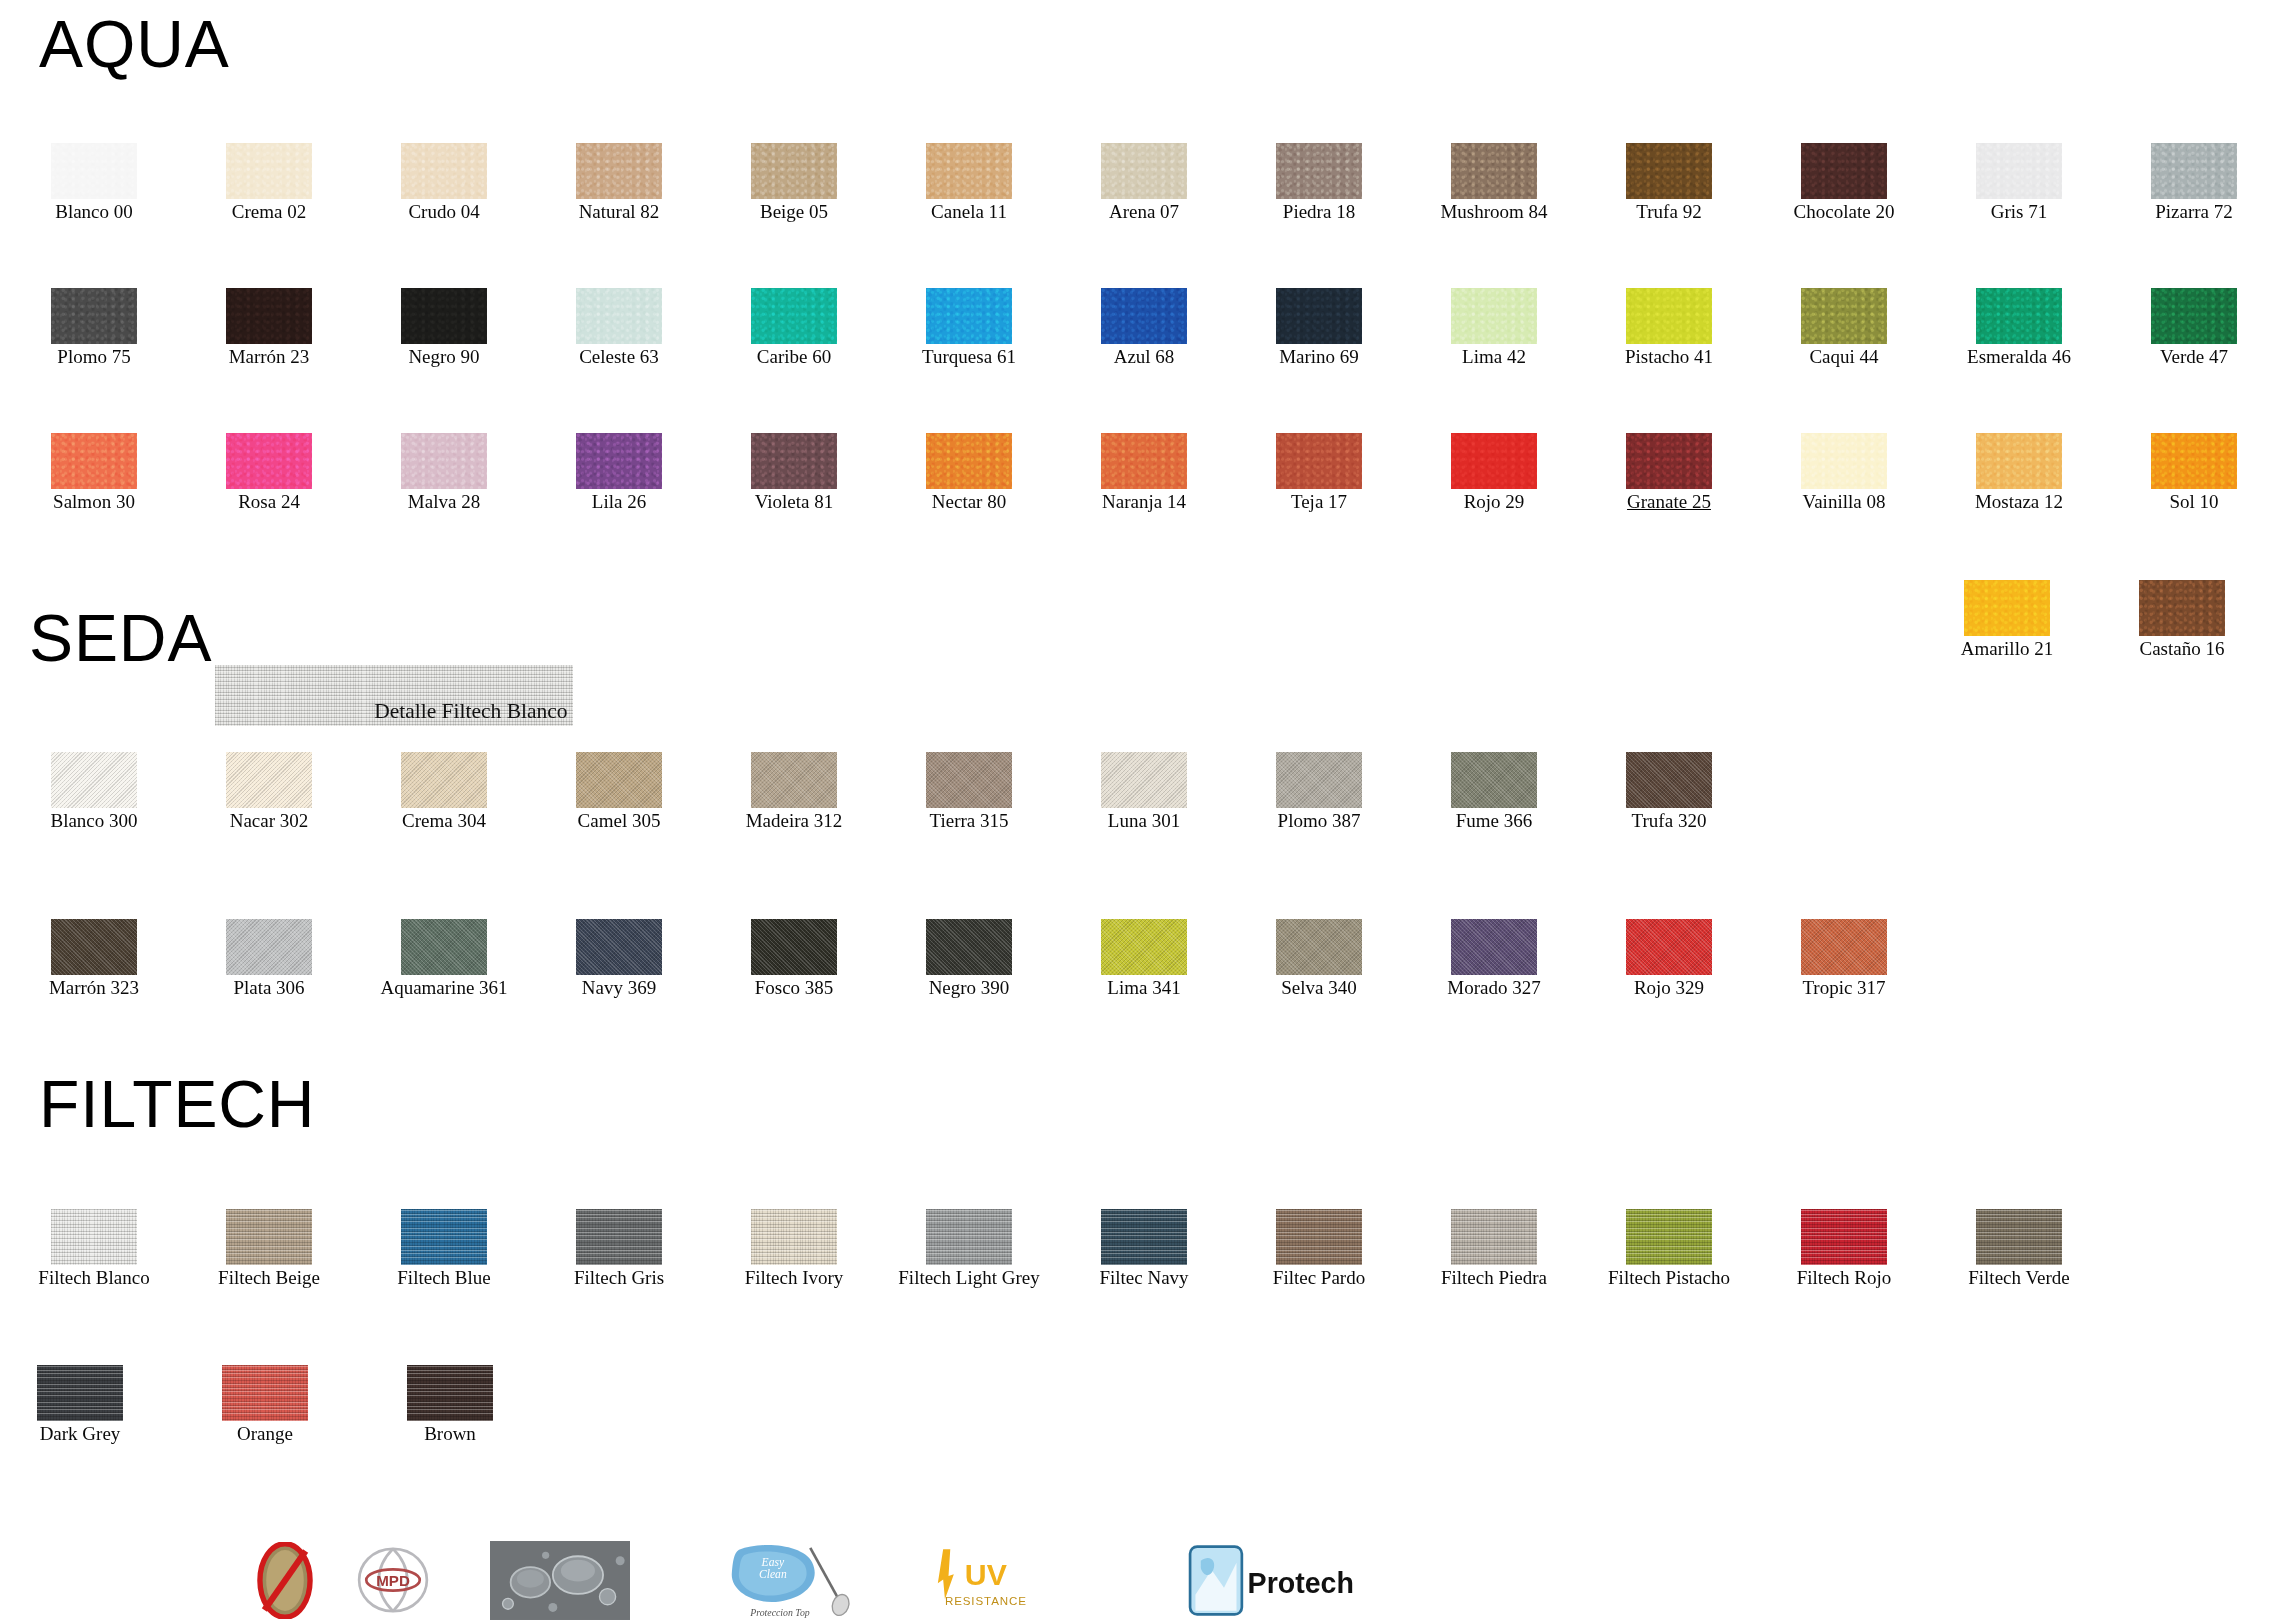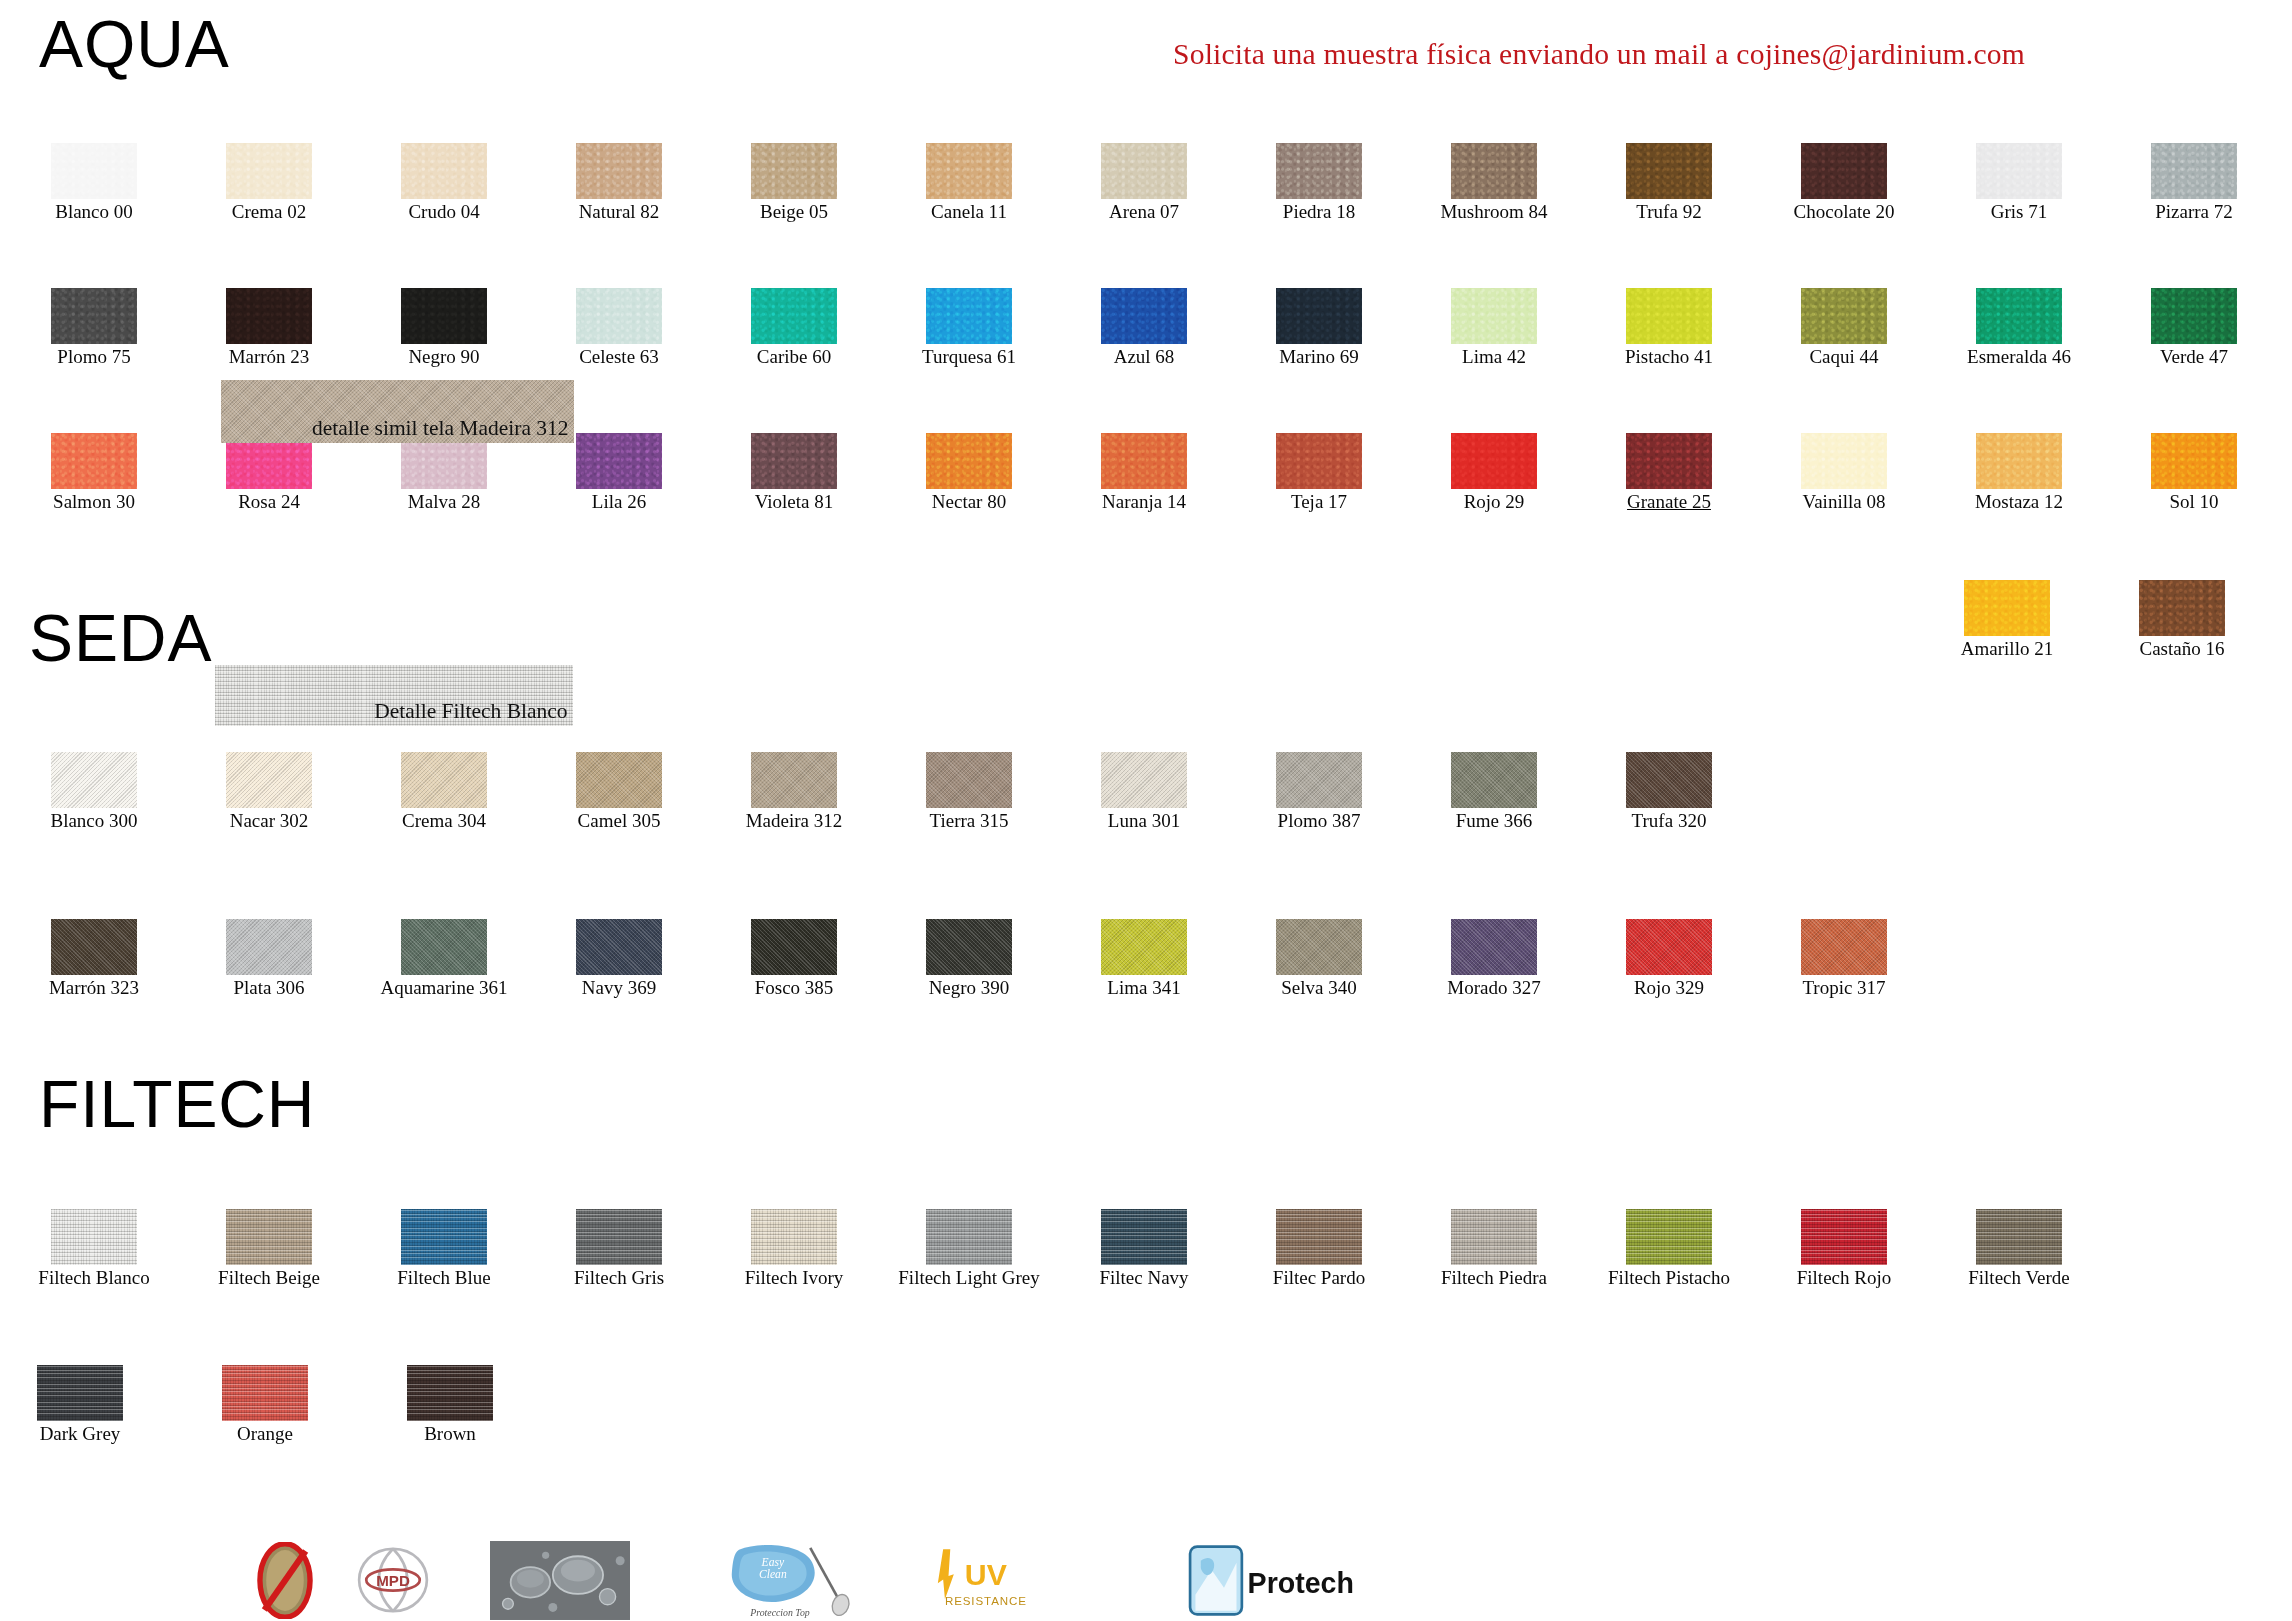--- a/index.html
+++ b/index.html
@@ -150,21 +150,20 @@
     align-items: center;
     justify-content: center;
   }
   .badge svg { display: block; }
 </style>
 </head>
 <body>
 
 <div class="page">
 
-  <div class="tagline">Solicita una muestra física enviando un mail a cojines@jardinium.com</div>
 
   <div class="section-title aqua">AQUA</div>
 
   <div class="row" id="r-a0" style="left: 18px; top: 143px; gap: 23px;">
       <div class="swatch-cell" style="width: 152px;">
         <div class="swatch grain" style="background: rgb(246, 246, 246);"></div>
         <div class="swatch-label">Blanco 00</div>
       </div>
       <div class="swatch-cell" style="width: 152px;">
         <div class="swatch grain" style="background: rgb(243, 232, 209);"></div>
@@ -328,24 +327,20 @@
         <div class="swatch grain" style="background: rgb(246, 183, 27);"></div>
         <div class="swatch-label">Amarillo 21</div>
       </div>
       <div class="swatch-cell" style="width: 152px;">
         <div class="swatch grain" style="background: rgb(122, 74, 44);"></div>
         <div class="swatch-label">Castaño 16</div>
       </div>
     </div>
 
   <div class="section-title seda">SEDA</div>
-  <div class="detail-banner banner-seda" style="background: rgb(189, 174, 155);">
-    <div class="tex weave" id="ban1"></div>
-    <div class="caption">detalle simil tela Madeira 312</div>
-  </div>
 
   <div class="row" id="r-b0" style="left: 18px; top: 752px; gap: 23px;">
       <div class="swatch-cell" style="width: 152px;">
         <div class="swatch weave" style="background: rgb(247, 245, 239);"></div>
         <div class="swatch-label">Blanco 300</div>
       </div>
       <div class="swatch-cell" style="width: 152px;">
         <div class="swatch weave" style="background: rgb(247, 237, 219);"></div>
         <div class="swatch-label">Nacar 302</div>
       </div>

